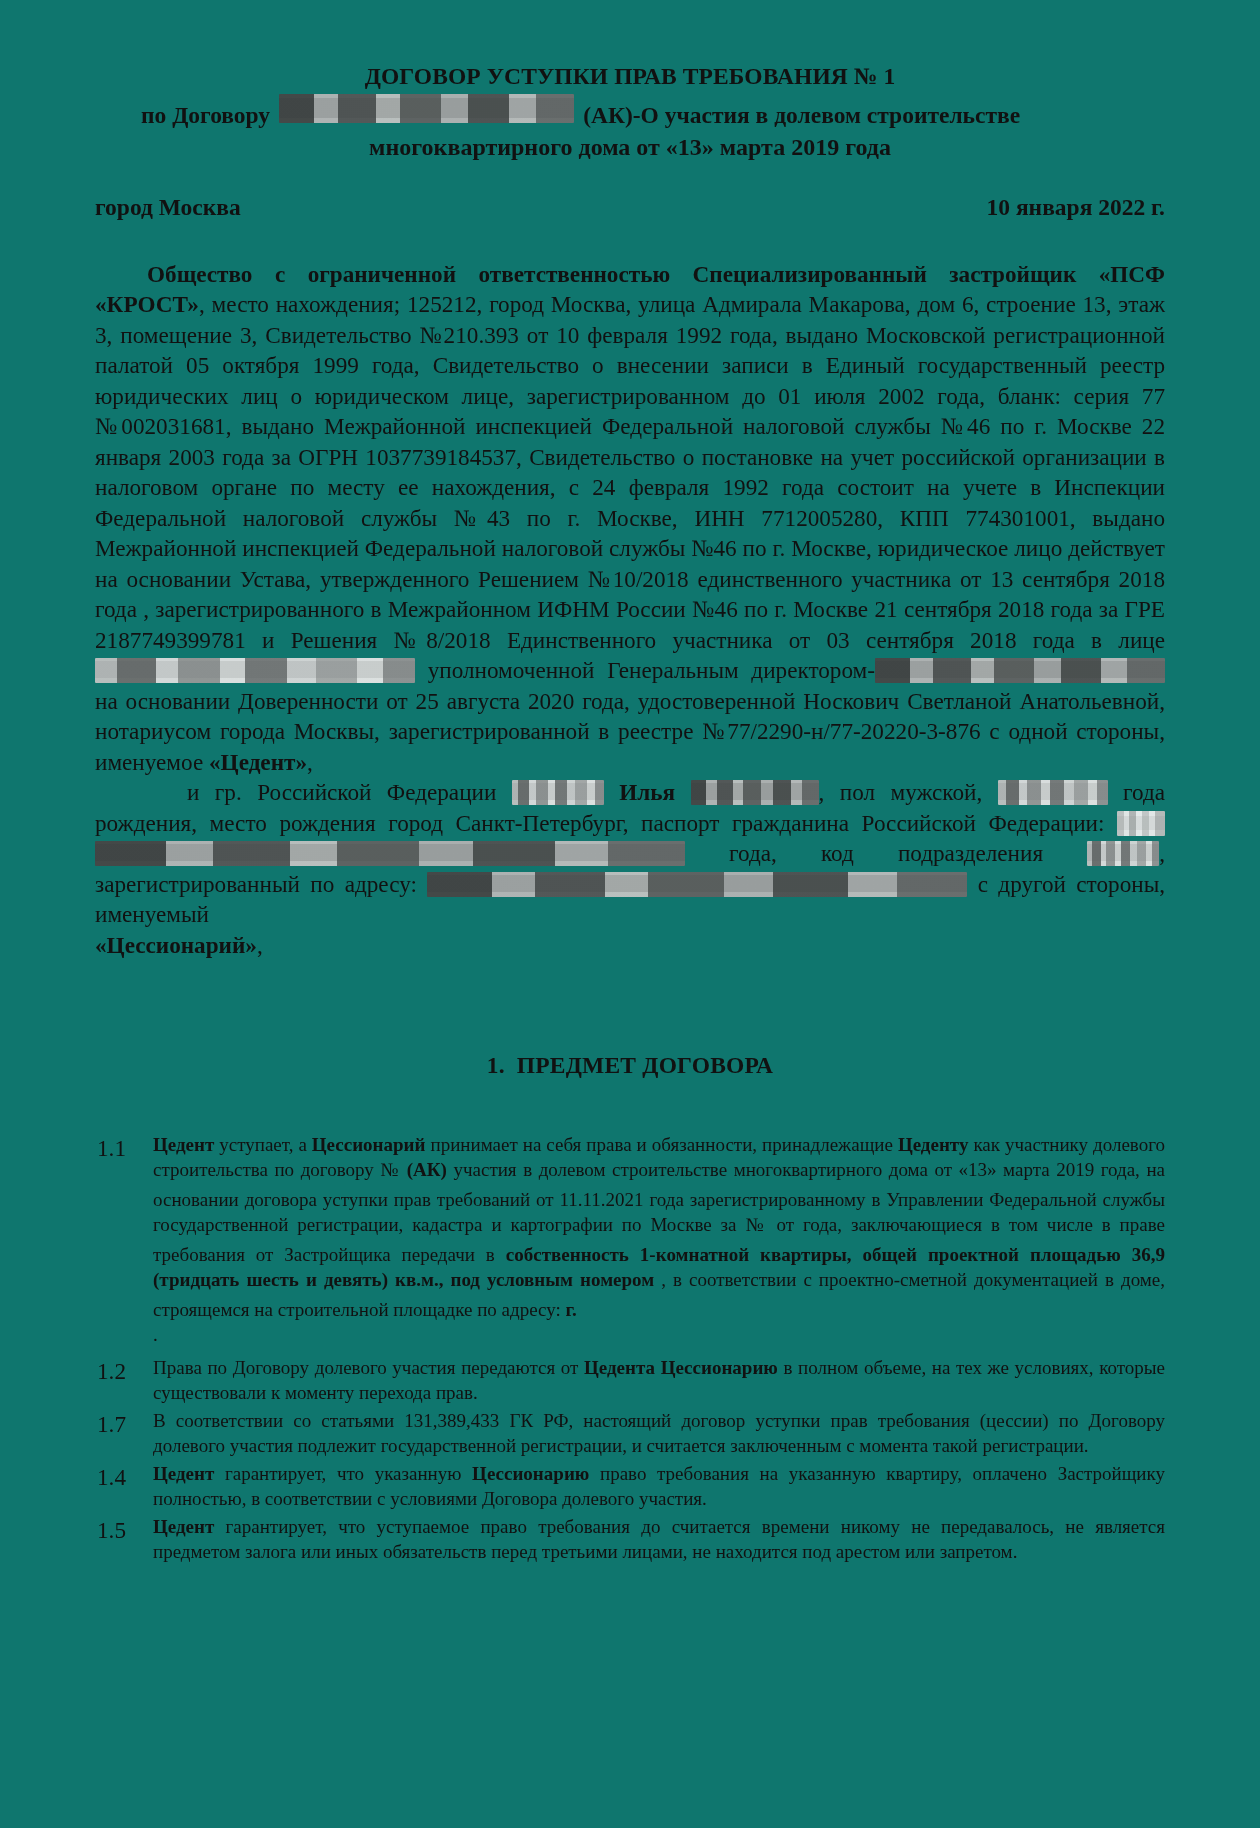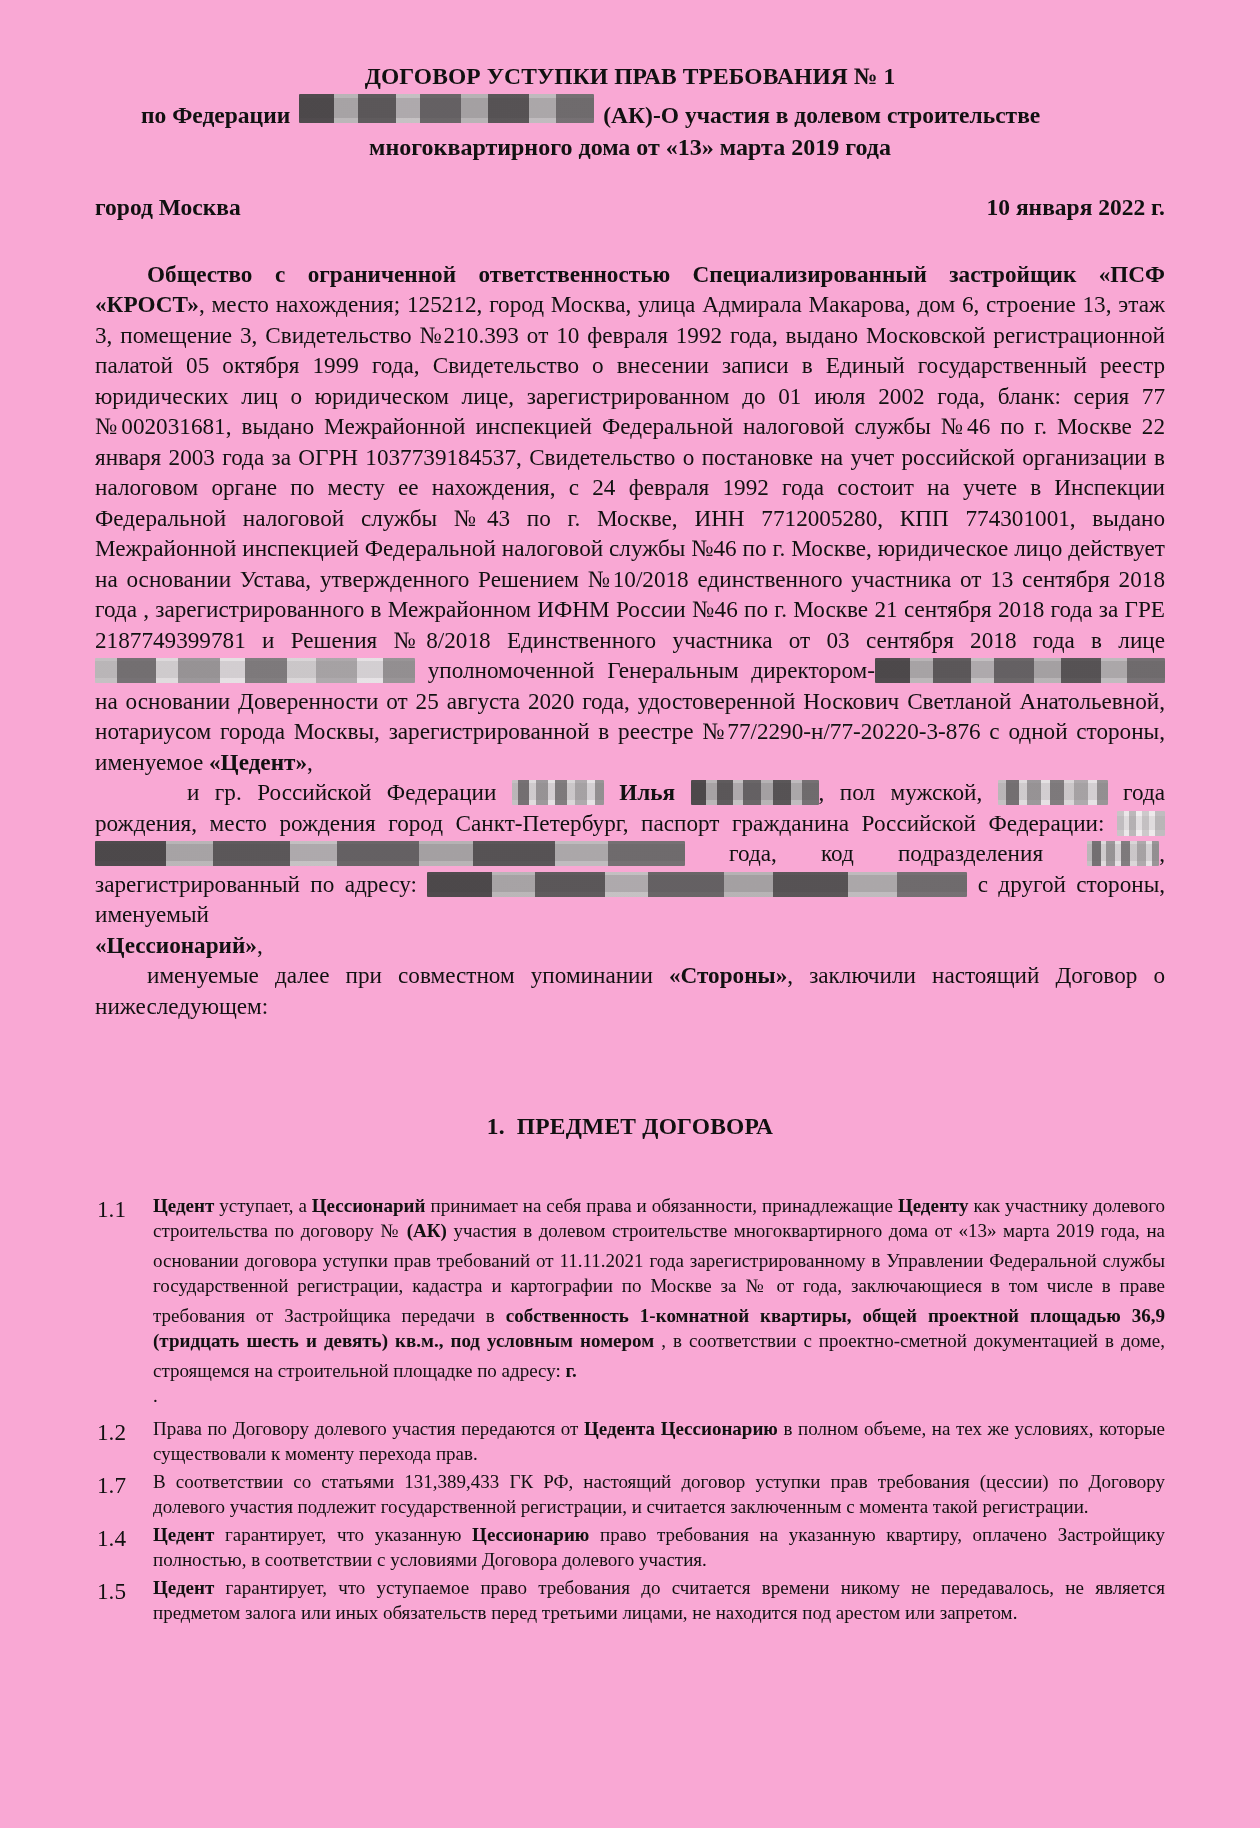--- a/index.html
+++ b/index.html
@@ -15,21 +15,21 @@
     color: #111111;
     position: relative;
     overflow: hidden;
   }
   .page {
     width: 1260px;
     height: 1828px;
     padding: 12px;
     box-sizing: border-box;
     position: relative;
-    background: #f9a8d4;
+    background: #0f766e;
   }
   .inner {
     position: absolute;
     left: 95px;
     right: 95px;
     top: 62px;
   }
 
   
   .title-block { text-align: center; }
@@ -198,21 +198,21 @@
 </head>
 <body>
 
 <div class="page">
   <div class="inner">
 
     <div class="title-block">
       <div class="doc-title">ДОГОВОР УСТУПКИ ПРАВ ТРЕБОВАНИЯ № 1</div>
 
       <div class="title-line2">
-        <span>по Федерации</span>
+        <span>по Договору</span>
         <span class="redact dark tall" style="width:295px;margin:0 9px;"></span>
         <span>(АК)-О участия в долевом строительстве</span>
       </div>
 
       <div class="title-line3">многоквартирного дома от «13» марта 2019 года</div>
     </div>
 
     <div class="city-date">
       <span class="city">город Москва</span>
       <span class="date">10 января 2022 г.</span>
@@ -222,23 +222,20 @@
       <b>Общество с ограниченной ответственностью Специализированный застройщик «ПСФ «КРОСТ»</b><span>, место нахождения; 125212, город Москва, улица Адмирала Макарова, дом 6, строение 13, этаж 3, помещение 3, Свидетельство №210.393 от 10 февраля 1992 года, выдано Московской регистрационной палатой 05 октября 1999 года, Свидетельство о внесении записи в Единый государственный реестр юридических лиц о юридическом лице, зарегистрированном до 01 июля 2002 года, бланк: серия 77 №002031681, выдано Межрайонной инспекцией Федеральной налоговой службы №46 по г. Москве 22 января 2003 года за ОГРН 1037739184537, Свидетельство о постановке на учет российской организации в налоговом органе по месту ее нахождения, с 24 февраля 1992 года состоит на учете в Инспекции Федеральной налоговой службы №43 по г. Москве, ИНН 7712005280, КПП 774301001, выдано Межрайонной инспекцией Федеральной налоговой службы №46 по г. Москве, юридическое лицо действует на основании Устава, утвержденного Решением №10/2018 единственного участника от 13 сентября 2018 года , зарегистрированного в Межрайонном ИФНМ России №46 по г. Москве 21 сентября 2018 года за ГРЕ 2187749399781 и Решения №8/2018 Единственного участника от 03 сентября 2018 года в лице </span><span class="redact alt" style="width:320px;"></span><span> уполномоченной Генеральным директором-</span><span class="redact dark" style="width:290px;"></span><span> на основании Доверенности от 25 августа 2020 года, удостоверенной Носкович Светланой Анатольевной, нотариусом города Москвы, зарегистрированной в реестре №77/2290-н/77-20220-3-876  с одной стороны, именуемое </span><b>«Цедент»</b><span>,</span>
     </div>
 
     <div class="para tight" style="text-indent:92px;">
       <span>и гр. Российской Федерации </span><span class="redact alt" style="width:92px;"></span>
       <b>Илья</b>
       <span class="redact dark" style="width:128px;"></span><span>, пол мужской, </span><span class="redact alt" style="width:110px;"></span><span> года рождения, место рождения город Санкт-Петербург, паспорт гражданина Российской Федерации: </span><span class="redact light" style="width:48px;"></span><span class="redact dark" style="width:590px;"></span><span> года, код подразделения </span><span class="redact alt" style="width:72px;"></span><span>, зарегистрированный по адресу: </span><span class="redact dark" style="width:540px;"></span><span> с другой стороны, именуемый </span><br>
       <b>«Цессионарий»</b><span>,</span>
     </div>
 
-    <div class="para tight">
-      <span>именуемые далее при совместном упоминании </span><b>«Стороны»</b><span>, заключили настоящий Договор о нижеследующем:</span>
-    </div>
 
     <div class="section-heading">
       <span class="num">1.</span><span>ПРЕДМЕТ ДОГОВОРА</span>
     </div>
 
     <div class="clause-list" id="clause-list">
         <div class="clause">
           <div class="cnum">1.1</div>
           <div class="ctext"><b>Цедент</b><span> уступает, а </span><b>Цессионарий</b><span> принимает на себя права и обязанности, принадлежащие </span><b>Цеденту</b><span> как участнику долевого строительства по договору № </span><span class="redact dark" style="width: 330px;"></span><b> (АК)</b><span> участия в долевом строительстве многоквартирного дома от «13» марта 2019 года, на основании договора уступки прав требований  от 11.11.2021 года зарегистрированному в Управлении Федеральной службы государственной регистрации, кадастра и картографии по Москве за № </span><span class="redact alt" style="width: 360px;"></span><span> от </span><span class="redact light" style="width: 78px;"></span><span> года, заключающиеся в том числе в праве требования от Застройщика передачи в </span><b>собственность 1-комнатной квартиры, общей проектной площадью 36,9  (тридцать шесть и девять) кв.м., под условным номером </b><span class="redact dark" style="width: 44px;"></span><span>, в соответствии с проектно-сметной документацией в доме, строящемся на строительной площадке по адресу: </span><b>г.</b><br><span class="redact dark" style="width: 530px;"></span><span>.</span></div>
         </div>

